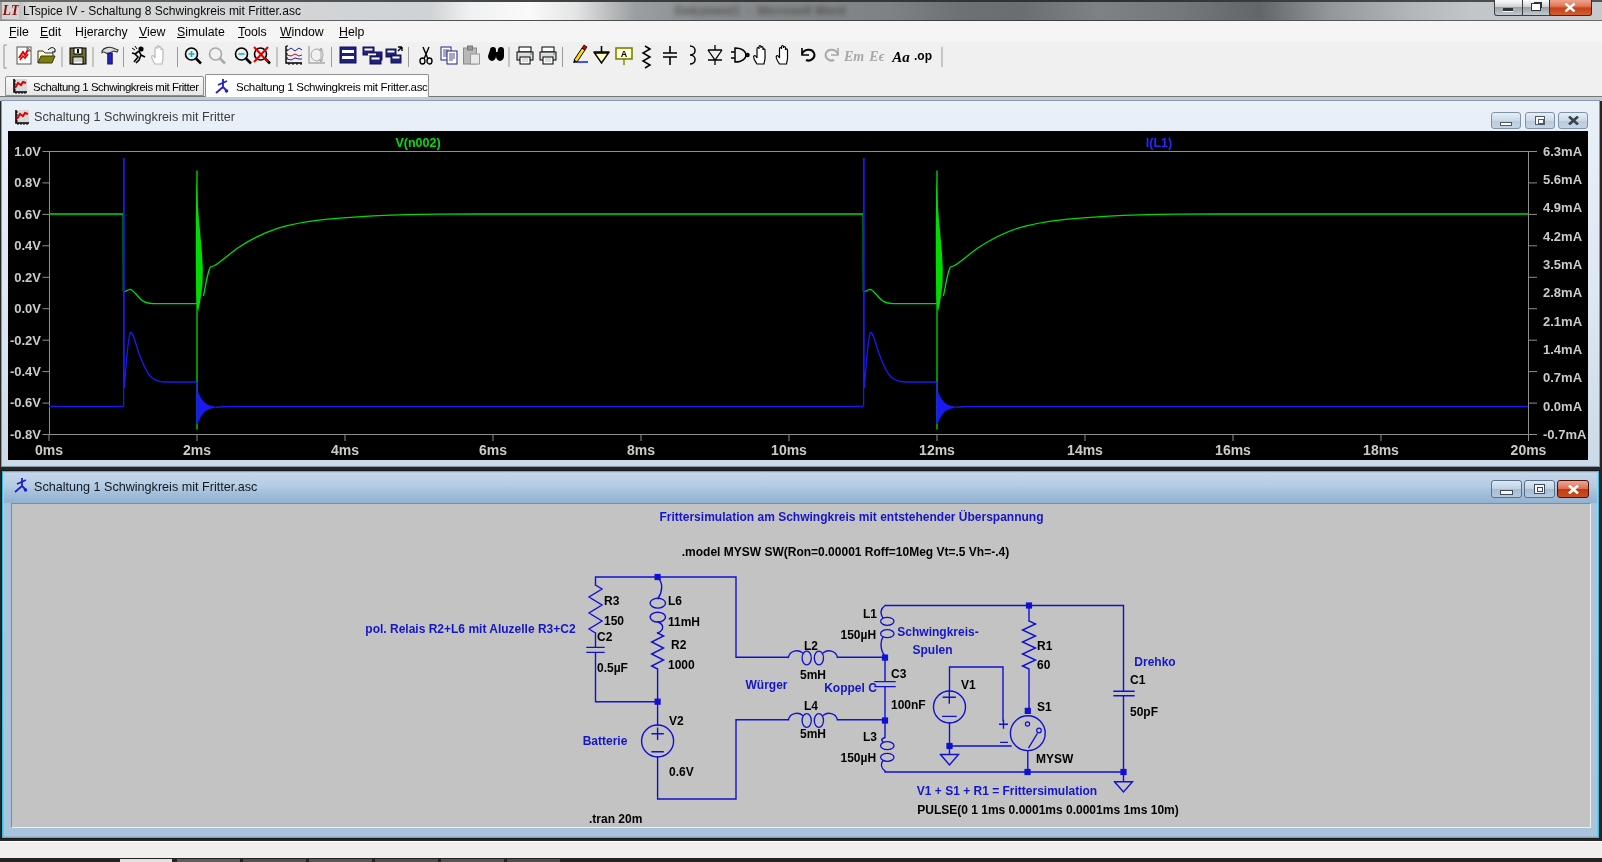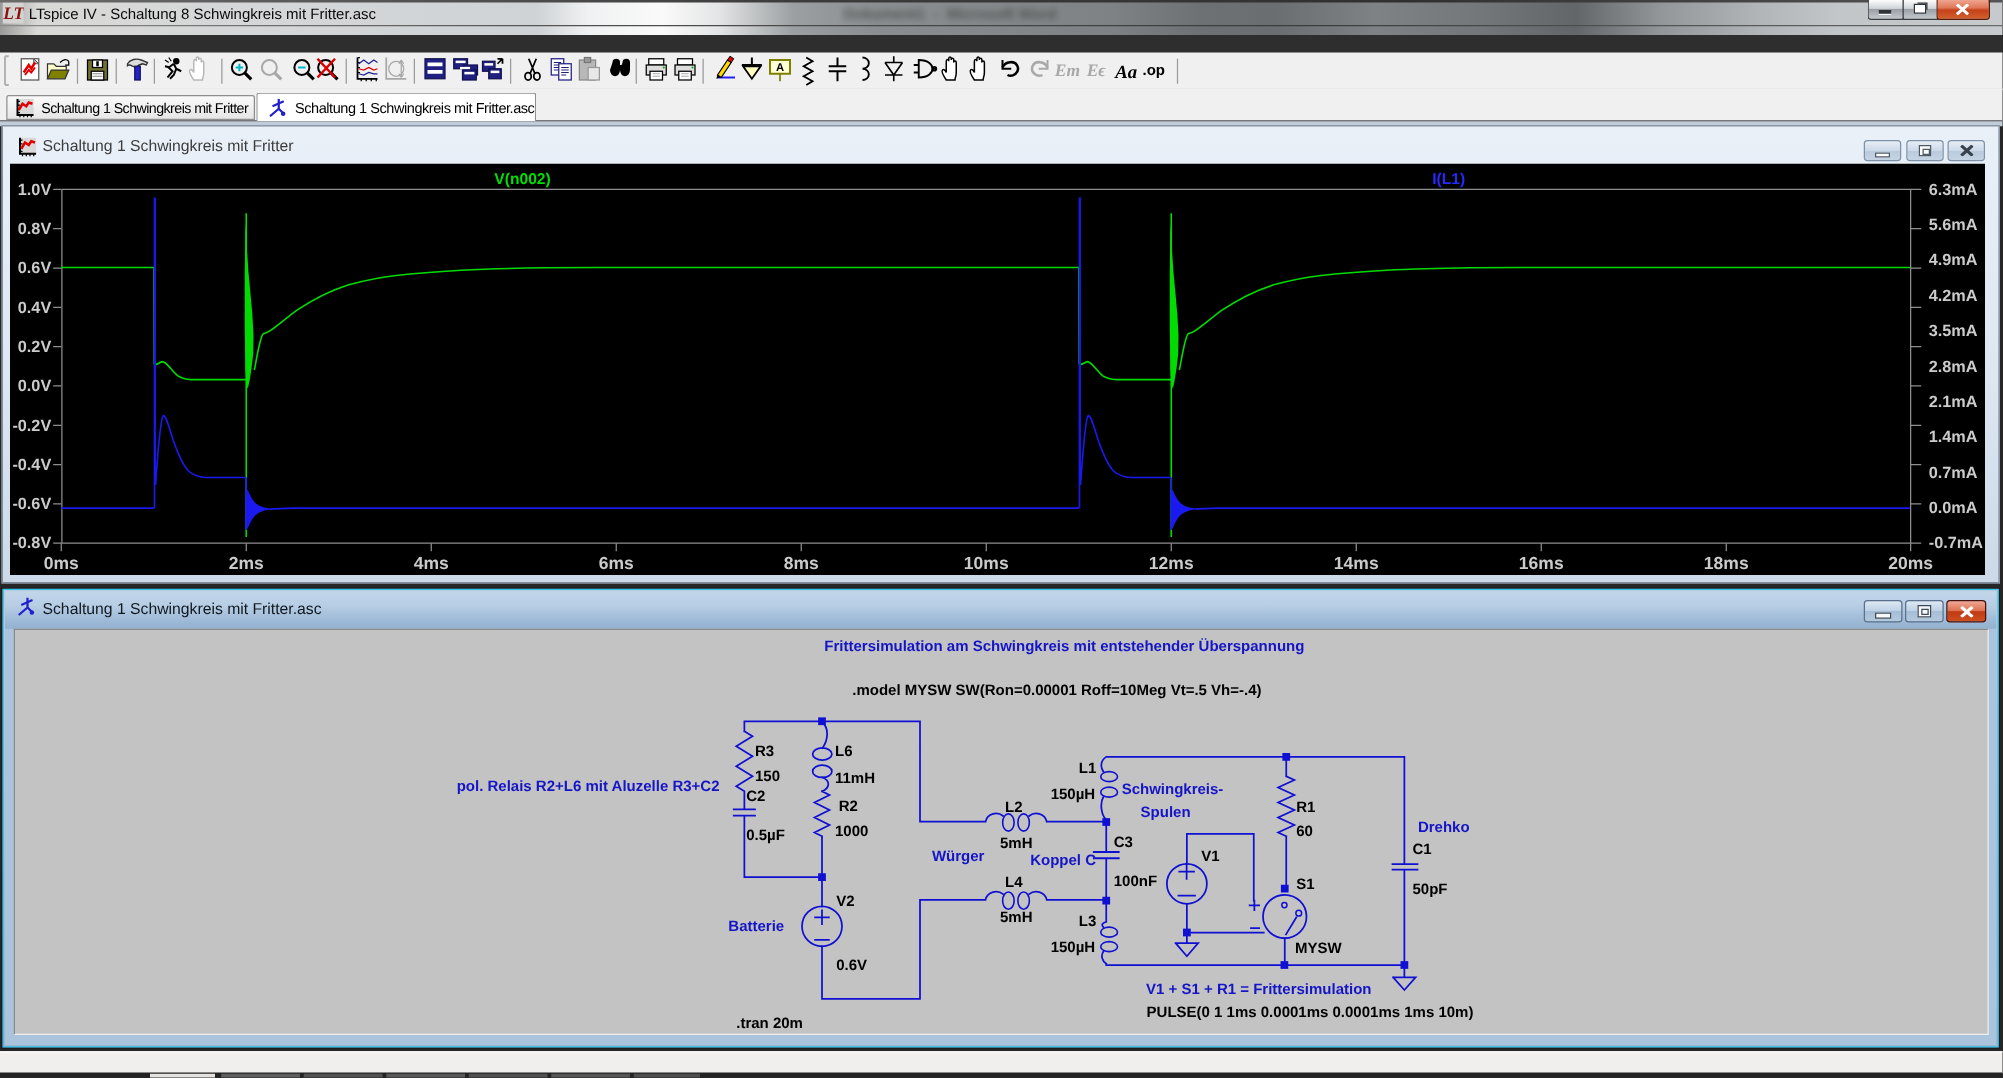--- a/index.html
+++ b/index.html
@@ -4,21 +4,21 @@
 <style>
   html,body{margin:0;padding:0;}
   body{width:1602px;height:862px;overflow:hidden;font-family:"Liberation Sans",sans-serif;background:#2e2e2e;}
   #stage{position:absolute;left:0;top:0;width:1602px;height:862px;}
   .abs{position:absolute;}
 </style>
 </head>
 <body>
 <div id="stage">
 
-  <div class="abs" id="titlebar" style="left:0;top:0;width:1602px;height:28px;background:linear-gradient(90deg,#9a9a9a 0px,#d9d9d7 30px,#d4d6d8 240px,#cfd3d5 430px,#f0f1f2 470px,#fafafa 530px,#e4e5e6 575px,#9b9fa1 635px,#8a8e90 700px,#7e8284 890px,#6d7173 960px,#6a6e70 1020px,#7e8284 1100px,#74787a 1180px,#626668 1260px,#93979a 1330px,#b2b6b8 1410px,#c2c6c8 1470px,#c6cacc 1602px);">
+  <div class="abs" id="titlebar" style="left:0;top:0;width:1602px;height:38px;background:linear-gradient(90deg,#9a9a9a 0px,#d9d9d7 30px,#d4d6d8 240px,#cfd3d5 430px,#f0f1f2 470px,#fafafa 530px,#e4e5e6 575px,#9b9fa1 635px,#8a8e90 700px,#7e8284 890px,#6d7173 960px,#6a6e70 1020px,#7e8284 1100px,#74787a 1180px,#626668 1260px,#93979a 1330px,#b2b6b8 1410px,#c2c6c8 1470px,#c6cacc 1602px);">
     <div class="abs" style="left:0;top:0;width:1602px;height:2px;background:linear-gradient(90deg,#6b6b6b,#3c3c3c 40%,#303030 70%,#555);"></div>
     <div class="abs" style="left:0;top:19.5px;width:1602px;height:1.5px;background:linear-gradient(90deg,#8a8a8a,#4f4f4f 30%,#3c3c3c 65%,#6a6a6a);"></div>
     <div class="abs" style="left:605px;top:4px;width:310px;height:14px;color:#454545;font-size:12px;font-weight:bold;filter:blur(2.4px);opacity:0.75;text-align:center;">Dokument1&nbsp; -&nbsp; Microsoft Word</div>
 
     <svg class="abs" style="left:2px;top:2px;" width="17" height="17" viewBox="0 0 17 17">
       <rect x="0" y="0" width="17" height="17" fill="#d4d4d2"></rect>
       <text x="9" y="13" font-size="14" font-weight="bold" font-style="italic" text-anchor="middle" fill="#8c1010" font-family="Liberation Serif,serif">LT</text>
     </svg>
     <div class="abs" style="left:23px;top:4px;font-size:12px;color:#0a0a0a;">LTspice IV - Schaltung 8 Schwingkreis mit Fritter.asc</div>
 
@@ -28,20 +28,30 @@
     <div class="abs" style="left:1522px;top:0;width:27px;height:15px;background:linear-gradient(#fdfdfd,#cfd3d6 45%,#9aa0a6 50%,#c3c9cf);border:1px solid #3c3f42;border-top:none;">
       <div class="abs" style="left:8px;top:3px;width:8px;height:6px;border:1px solid #2e3338;background:#fff;box-shadow:2px -2px 0 -1px #2e3338;"></div>
     </div>
     <div class="abs" style="left:1549px;top:0;width:41px;height:15px;background:linear-gradient(#efa48e,#e0795a 40%,#c5421a 55%,#d3602c);border:1px solid #5a1c08;border-top:none;border-radius:0 0 3px 3px;">
       <svg class="abs" style="left:14px;top:3px;" width="12" height="9" viewBox="0 0 12 9">
           <path d="M1.5,0.5 L10.5,8.5 M10.5,0.5 L1.5,8.5" stroke="#fff" stroke-width="2.4"></path>
         </svg>
     </div>
   </div>
 
+  <div class="abs" style="left:0;top:21px;width:1602px;height:21px;background:#f5f5f5;font-size:12.3px;color:#000;">
+    <span class="abs" style="left:9px;top:4px;"><u>F</u>ile</span>
+    <span class="abs" style="left:40px;top:4px;"><u>E</u>dit</span>
+    <span class="abs" style="left:75px;top:4px;">H<u>i</u>erarchy</span>
+    <span class="abs" style="left:139px;top:4px;"><u>V</u>iew</span>
+    <span class="abs" style="left:177px;top:4px;"><u>S</u>imulate</span>
+    <span class="abs" style="left:238px;top:4px;"><u>T</u>ools</span>
+    <span class="abs" style="left:280px;top:4px;"><u>W</u>indow</span>
+    <span class="abs" style="left:339px;top:4px;"><u>H</u>elp</span>
+  </div>
 
   <div class="abs" id="toolbar" style="left:0;top:42px;width:1602px;height:29px;background:#f0f0f0;border-bottom:1px solid #cfcfcf;">
     <svg class="abs" style="left:0;top:0;" width="1602" height="29" viewBox="0 0 1602 29" id="tbsvg">
         <path d="M4,3 V26 M4,3 h3 M4,26 h3" stroke="#b0b0b0" stroke-width="1.5" fill="none"></path>
 <g transform="translate(24,0)">
           <rect x="-7" y="5" width="14" height="17" fill="#fff" stroke="#555"></rect>
           <path d="M3,5 l4,4 l-4,0 z" fill="#bbb" stroke="#555" stroke-width="0.8"></path>
           <path d="M-5,16 l4,-6 l2,3 l3,-5" stroke="#e00000" stroke-width="2" fill="none"></path>
           <path d="M-4,18 l3,-4 2,2 3,-4" stroke="#e00000" stroke-width="1.6" fill="none"></path>
         </g>

